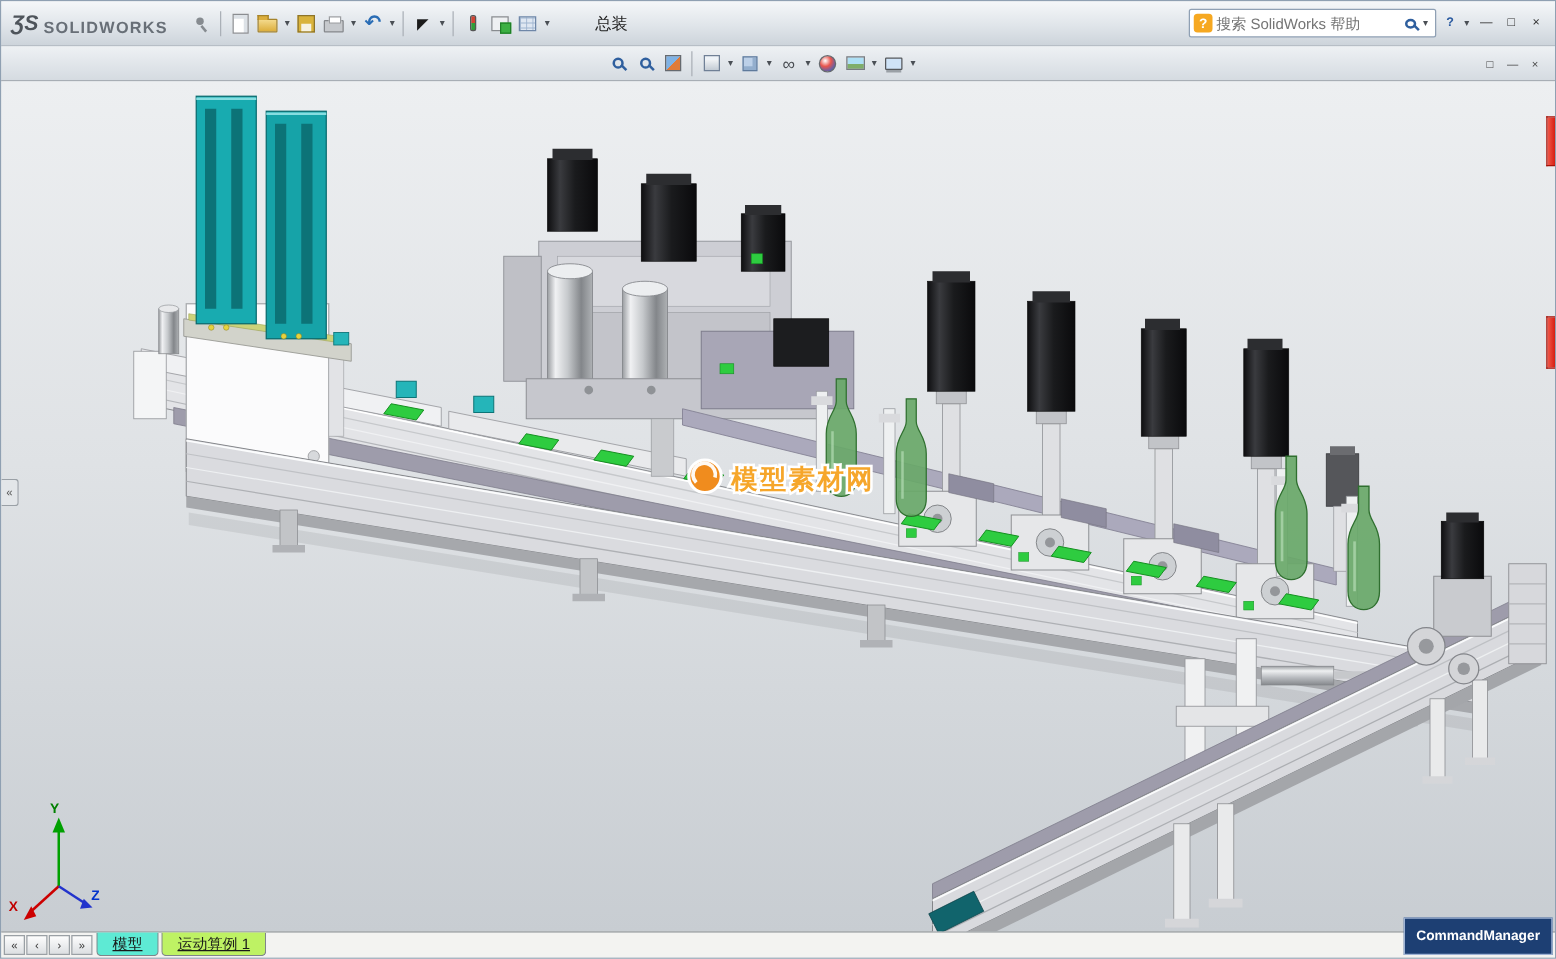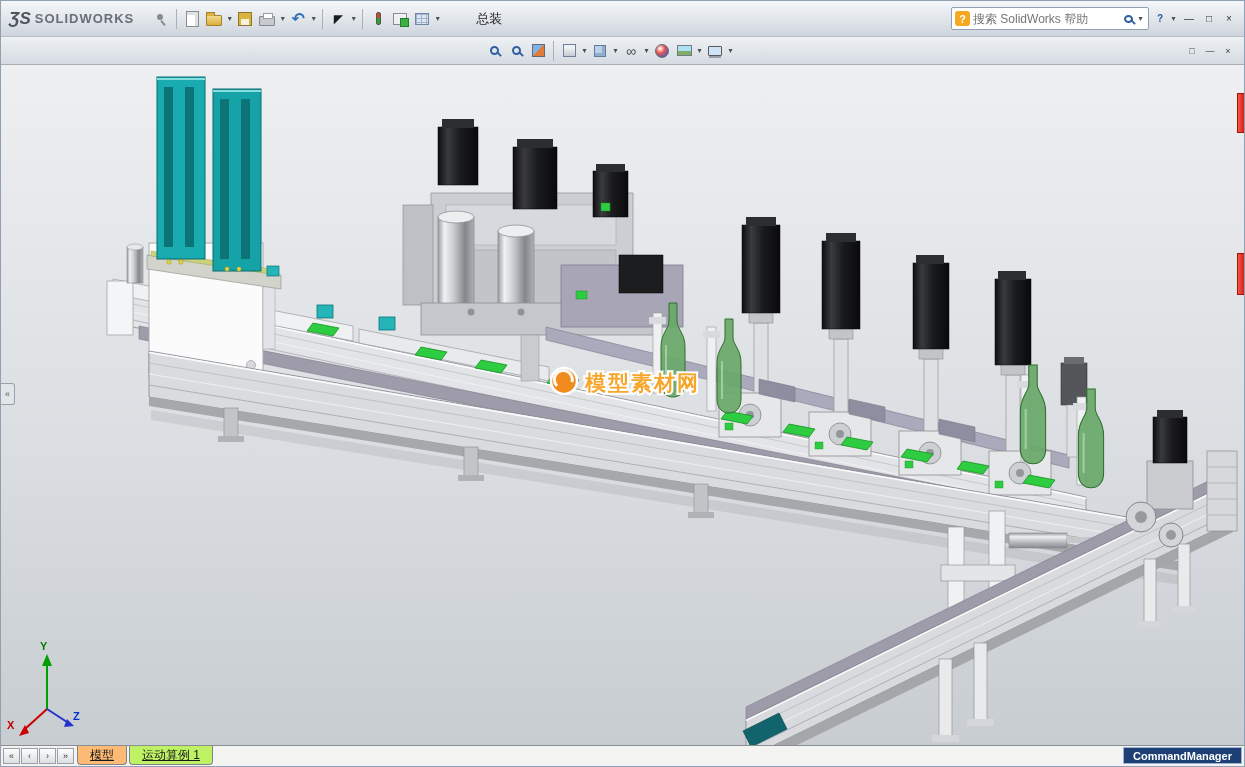--- a/index.html
+++ b/index.html
@@ -2,21 +2,21 @@
 <html><head>
 <meta charset="utf-8">
 <style>
   *{box-sizing:border-box;margin:0;padding:0}
   html,body{width:1245px;height:767px;overflow:hidden}
   body{font-family:"Liberation Sans","DejaVu Sans",sans-serif;font-size:13px;color:#222;background:#cfd4d9}
   .window{position:relative;width:1245px;height:767px;display:flex;flex-direction:column;border:1px solid #8fa0b2}
 
   
   .menubar{height:36px;flex:0 0 36px;display:flex;align-items:center;background:linear-gradient(#f5f7f9,#e0e5ea 55%,#cdd4db);border-bottom:1px solid #b7bec6;padding:0 6px;white-space:nowrap}
-  .logo{display:flex;align-items:center;gap:4px;padding:0 10px 0 2px}
+  .logo{display:flex;align-items:flex-end;gap:4px;padding:0 10px 0 2px}
   .logo .ds{font-weight:bold;font-size:17px;color:#4e545b;font-style:italic}
   .logo .appname{font-weight:bold;font-size:13px;letter-spacing:1px;color:#686f77}
   .menus{display:flex;align-items:center}
   .menu{padding:4px 8px;font-size:13px;color:#1d1d1d;cursor:default}
   .tbgroup{display:flex;align-items:center;margin-left:6px}
   .icn{width:22px;height:22px;display:flex;align-items:center;justify-content:center;position:relative}
   .dd{font-size:8px;color:#4a4f55;width:9px;text-align:center}
   .sep{width:1px;height:20px;background:#aab0b7;margin:0 4px}
   .docname{margin-left:34px;font-size:13px;color:#222}
   .search{margin-left:auto;display:flex;align-items:center;background:#fff;border:1px solid #8fa0b4;border-radius:2px;height:23px;width:198px;padding:0 3px;gap:3px}
@@ -68,22 +68,22 @@
   .strip{position:absolute;right:0;width:7px;background:linear-gradient(90deg,#f2594a,#d61f12);border:1px solid #a61208;border-right:none}
   .strip1{top:28px;height:40px}
   .strip2{top:188px;height:42px}
 
   
   .statusbar{height:21px;flex:0 0 21px;display:flex;align-items:flex-start;background:#f3f3f1;border-top:1px solid #8a8f94;padding:0 2px}
   .navbtns{display:flex;align-items:center;height:100%}
   .navbtn{width:17px;height:16px;border:1px solid #9aa0a5;background:linear-gradient(#fdfdfd,#dcdfe2);font-size:9px;display:flex;align-items:center;justify-content:center;color:#333;margin-right:1px}
   .tab{height:19px;padding:0 12px;display:flex;align-items:center;font-size:12px;border:1px solid #7f858a;border-top:none;background:#bef264;margin-left:2px;border-radius:0 0 4px 4px;color:#1a1a1a}
   .tab span{text-decoration:underline}
-  .tab.active{background:#fdba74}
-  .cmdmgr{position:absolute;right:2px;bottom:2px;z-index:6;height:17px;padding:0 9px;background:#1d3f73;border:1px solid #9db2d4;color:#fff;font-size:11px;font-weight:bold;display:flex;align-items:center}
+  .tab.active{background:#5eead4}
+  .cmdmgr{position:absolute;right:2px;bottom:2px;z-index:6;height:30px;padding:0 9px;background:#1d3f73;border:1px solid #9db2d4;color:#fff;font-size:11px;font-weight:bold;display:flex;align-items:center}
 </style>
 </head>
 <body>
 
 <div class="window">
 
   <header class="menubar">
     <div class="logo">
       <span class="ds">ƷS</span>
       <span class="appname">SOLIDWORKS</span>

